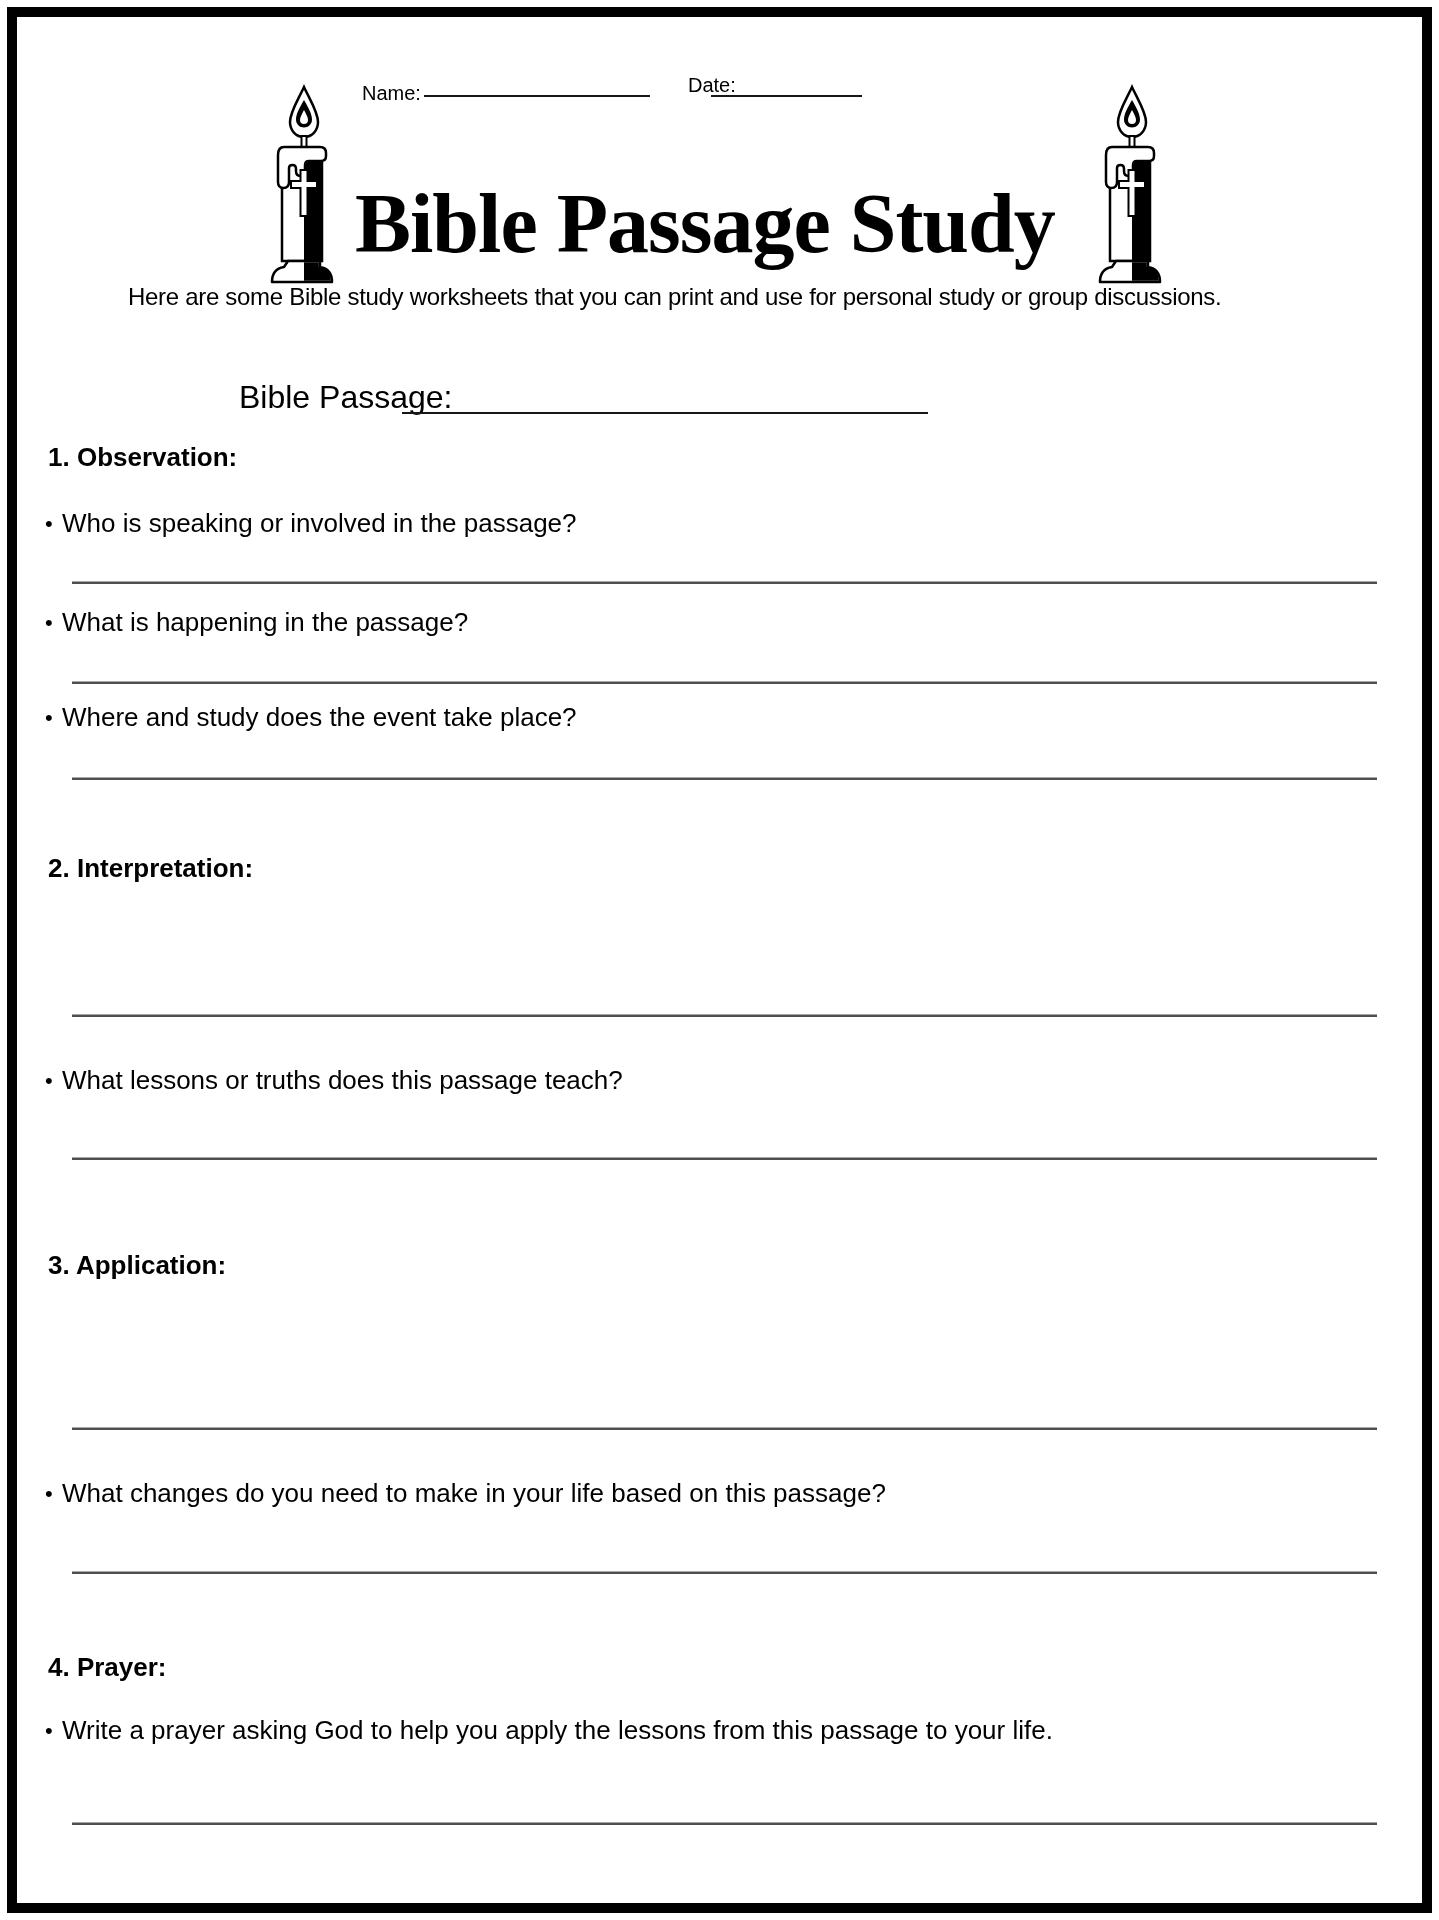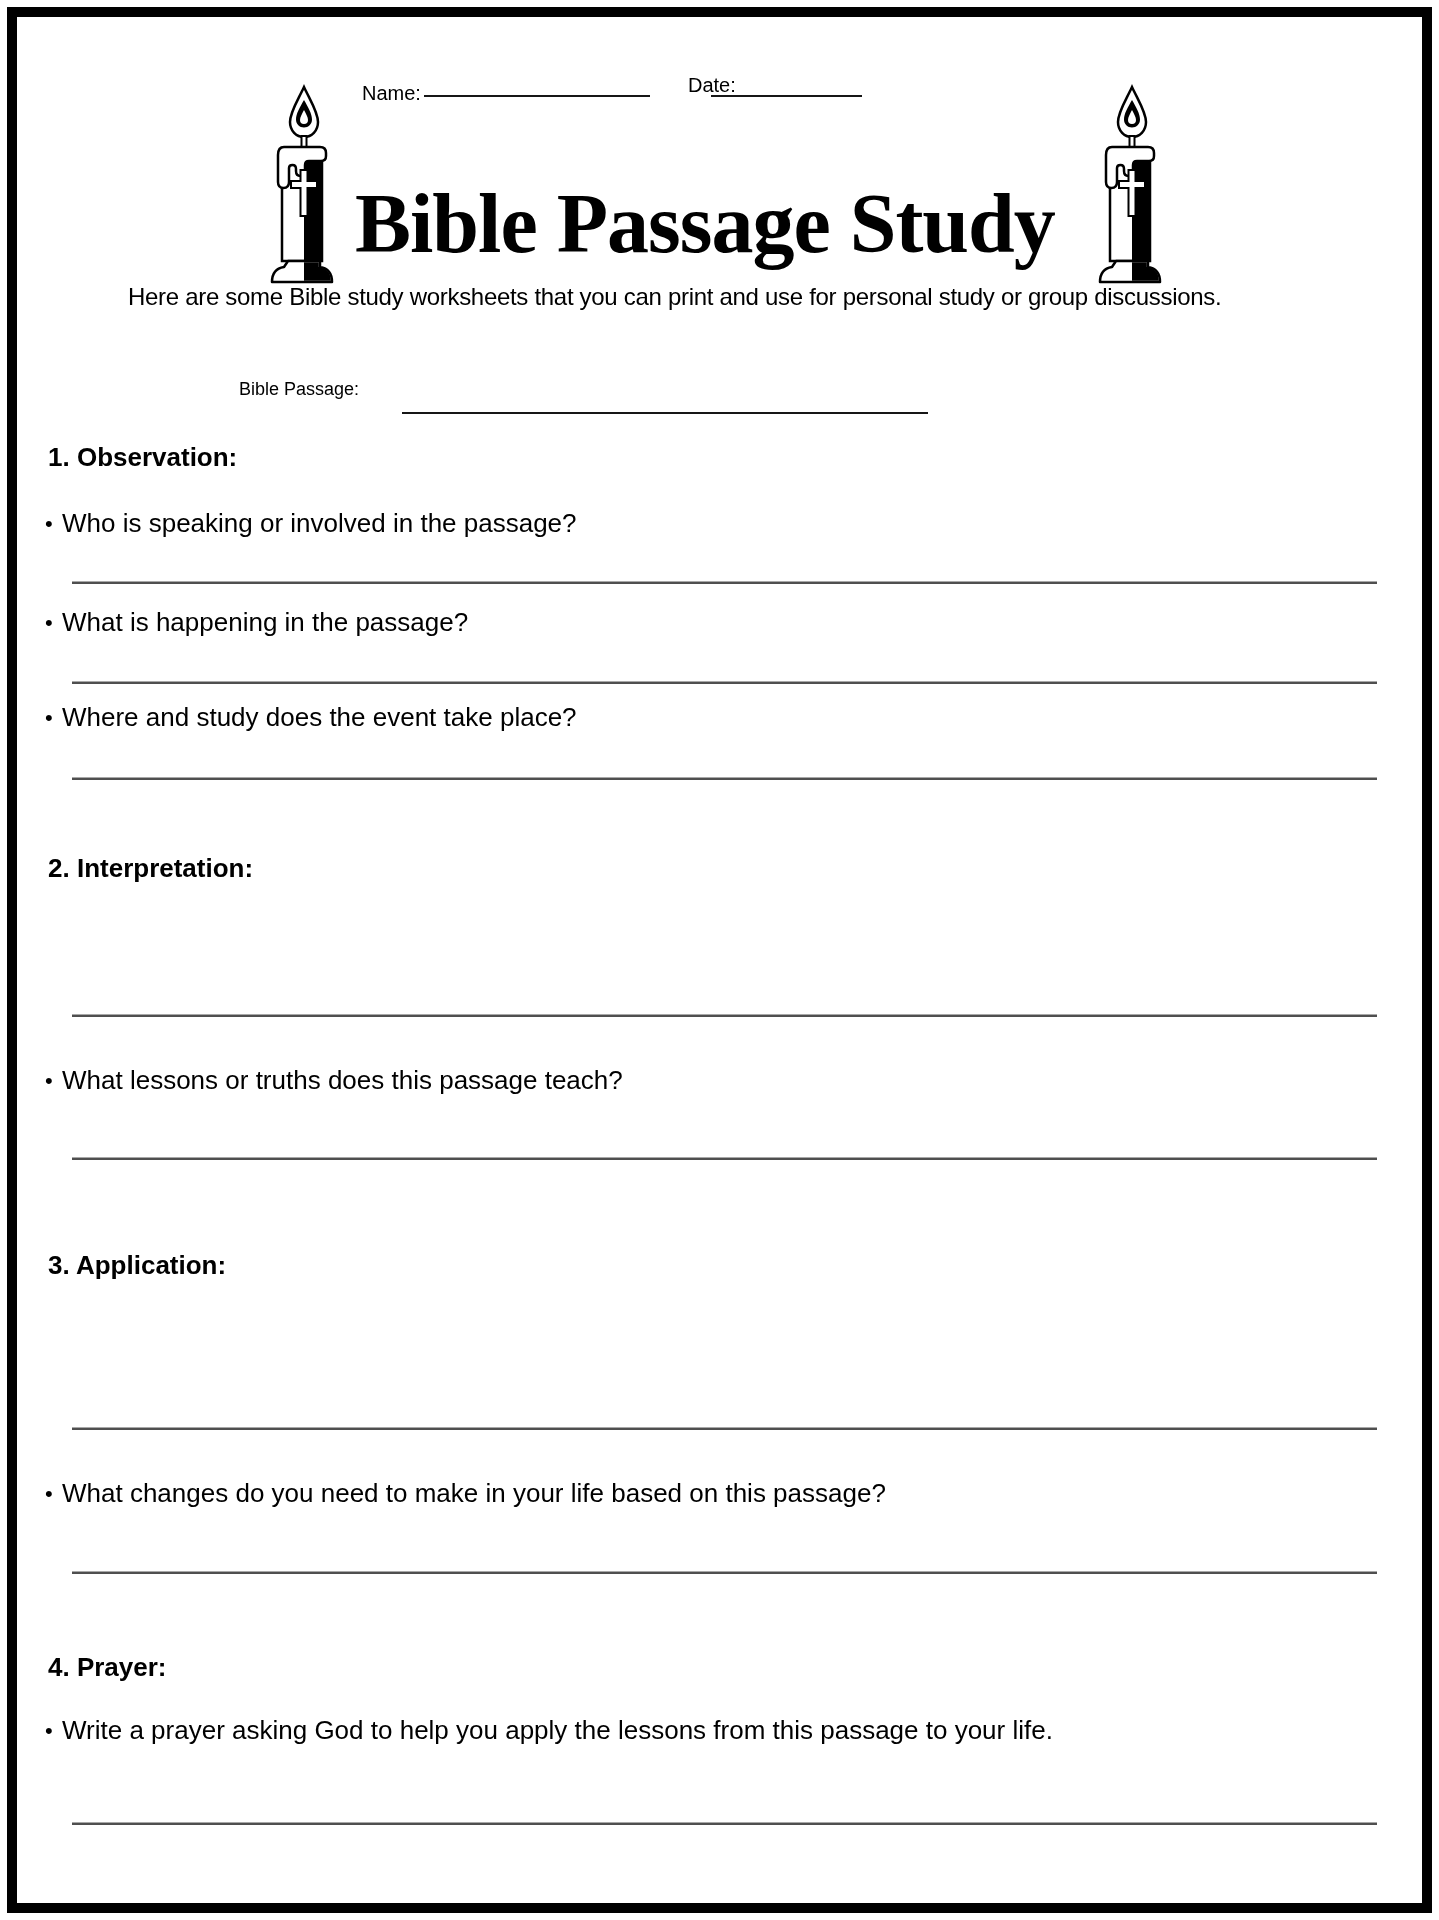--- a/index.html
+++ b/index.html
@@ -9,21 +9,21 @@
   }
   .frame{position:absolute;left:7px;top:7px;right:7px;bottom:7px;border:10px solid #000;}
   .abs{position:absolute;line-height:1.15;}
   .name-row{font-size:20px;}
   .blank-line{position:absolute;height:2px;background:#161616;}
   .title{
     font-family:"Liberation Serif", serif;font-weight:bold;font-size:84px;
     letter-spacing:-1px;line-height:1;white-space:nowrap;
   }
   .subtitle{font-size:24px;letter-spacing:-0.3px;white-space:nowrap;}
-  .passage-label{font-size:18px;}
+  .passage-label{font-size:32px;}
   .section-heading{font-size:26px;font-weight:bold;}
   .question{font-size:26px;white-space:nowrap;}
   .q-bullet{display:inline-block;width:17px;font-size:22px;vertical-align:top;padding-top:2px;}
   .answer-line{
     position:absolute;left:72px;width:1305px;height:2px;
     background:#4f4f4f;border-top:1px solid #a8a8a8;
   }
   .candle{position:absolute;width:76px;height:200px;}
 </style>
 </head>

